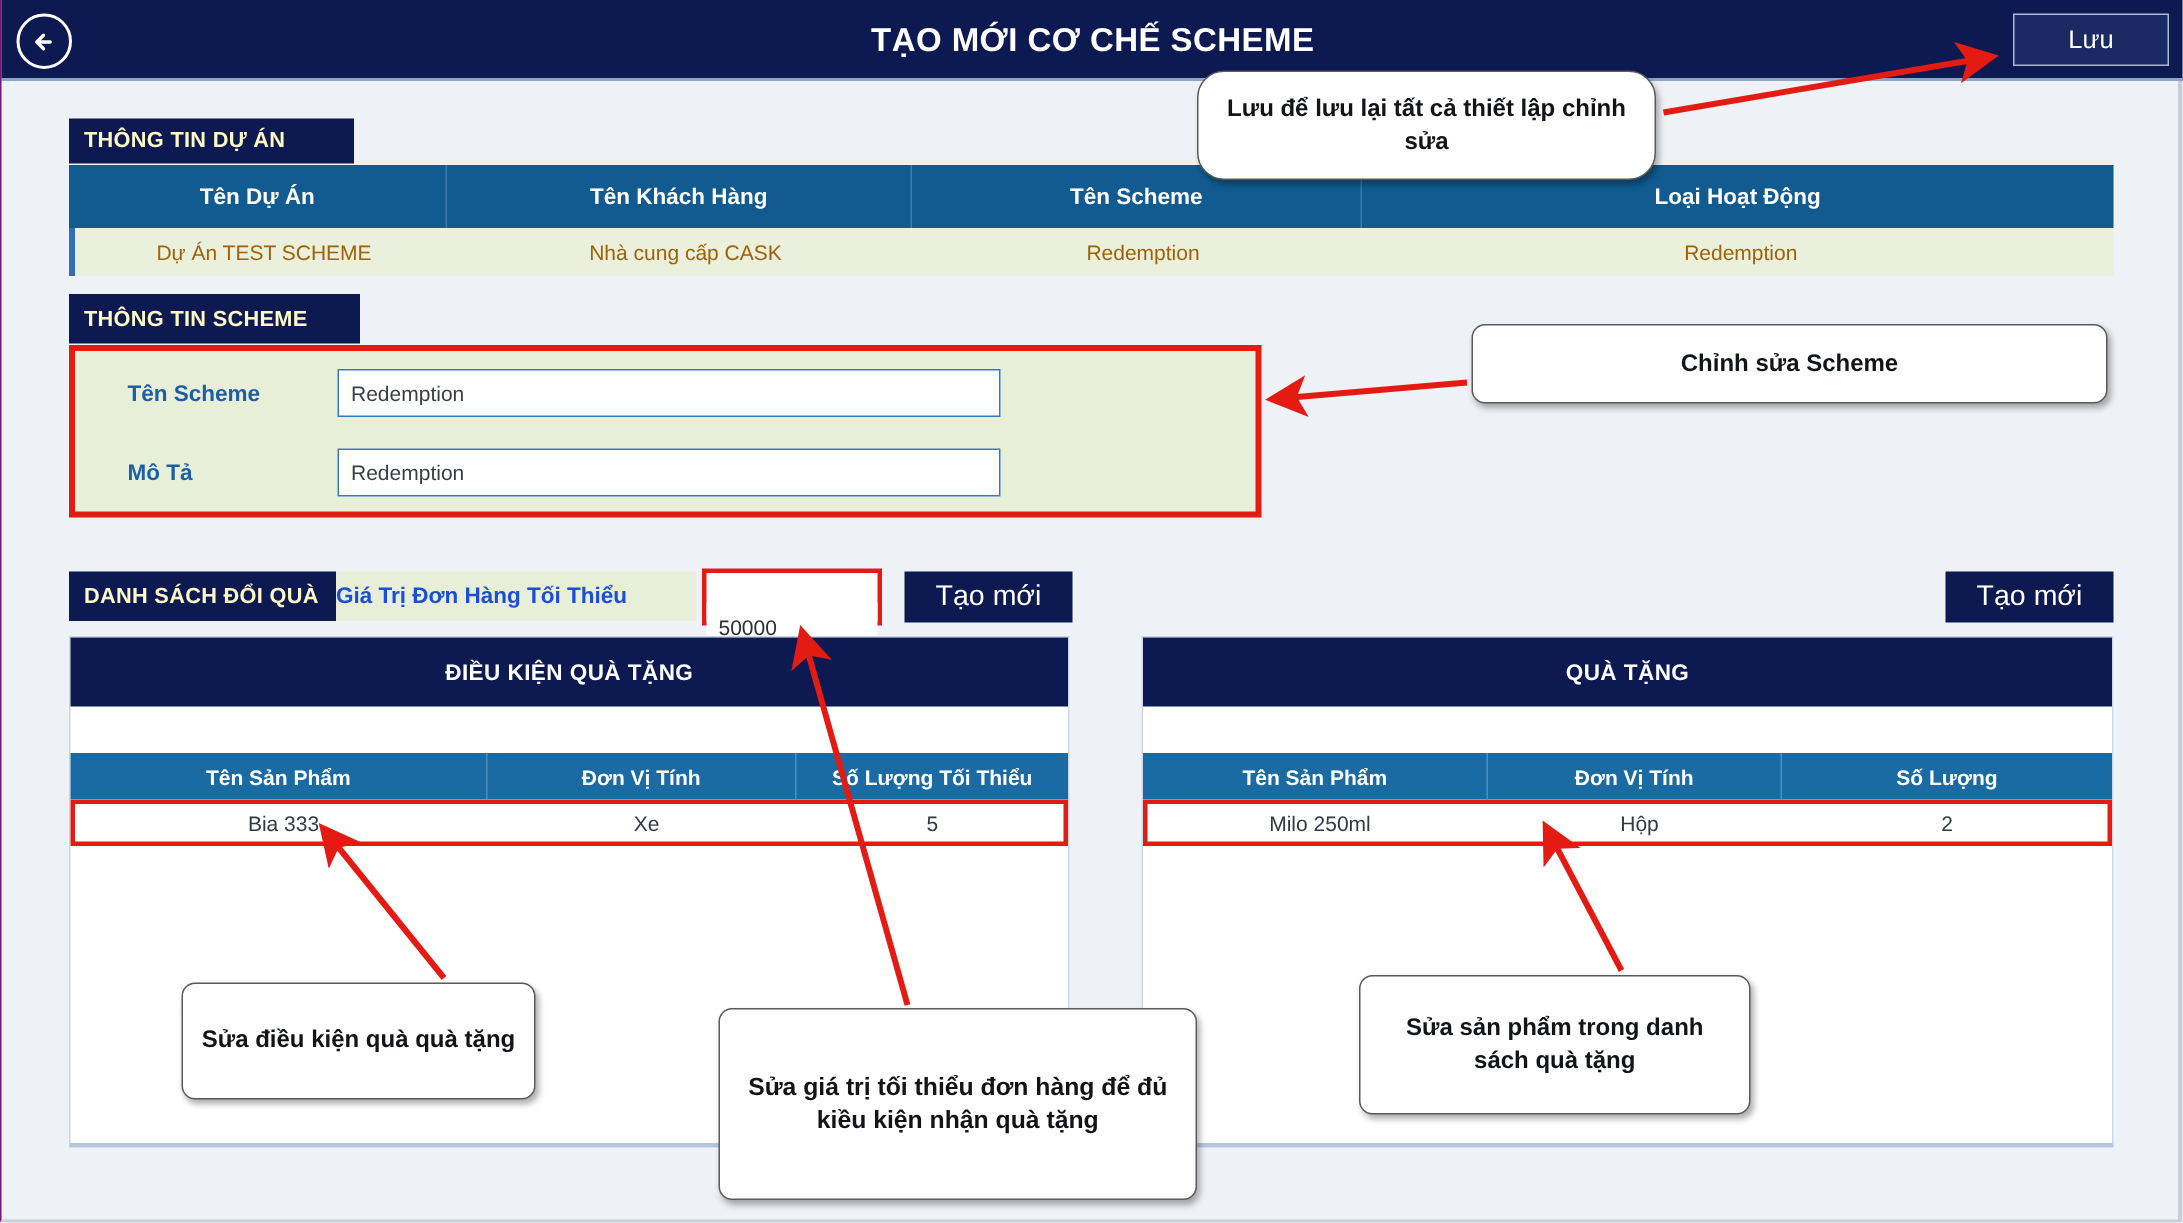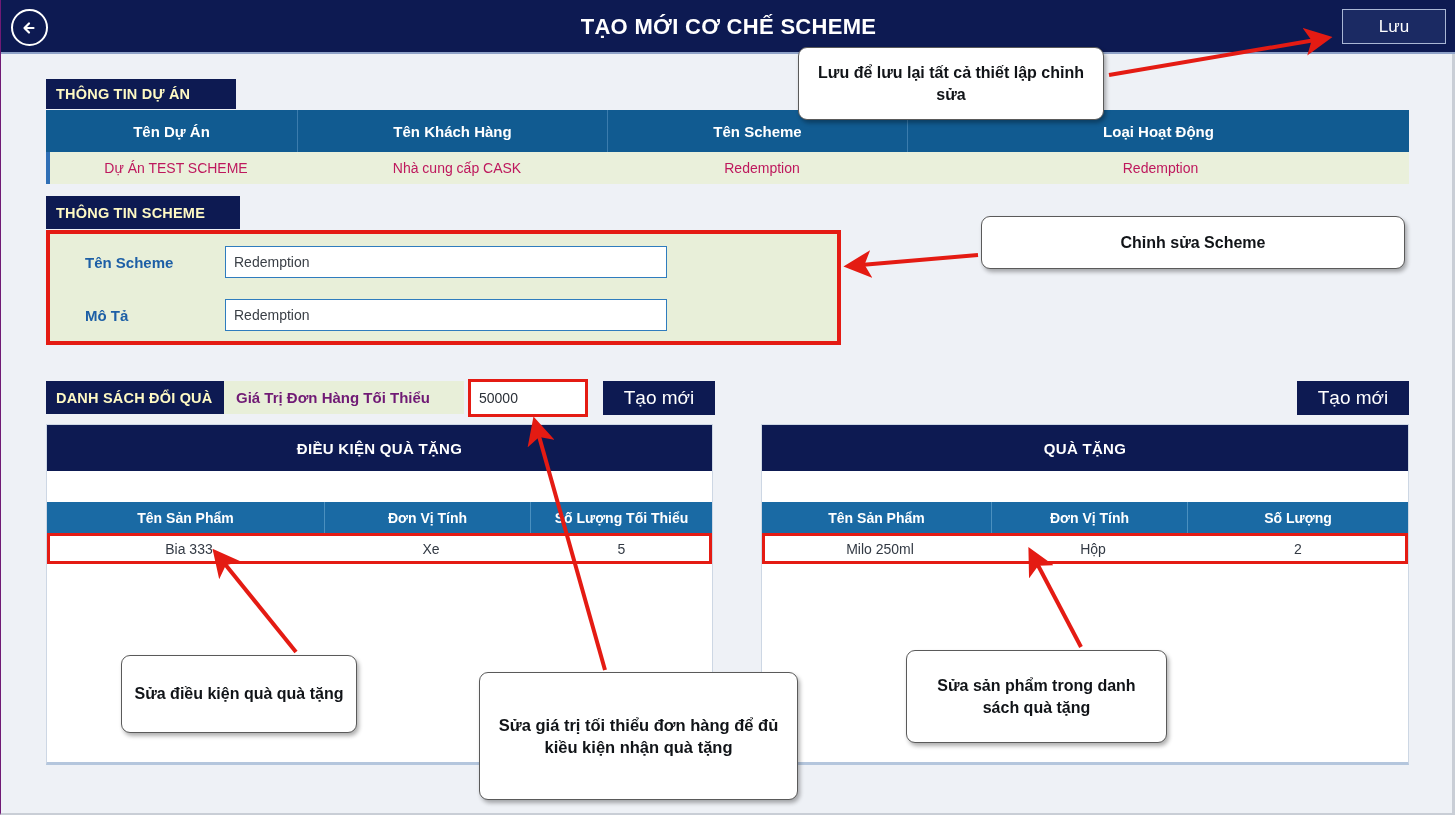--- a/index.html
+++ b/index.html
@@ -81,21 +81,21 @@
   }
   .pi-head > div:last-child { border-right: none; }
   .pi-row {
     position: absolute; left: 45px; top: 152px;
     width: 1363px; height: 32px;
     display: flex;
     background: #eaf0db;
     border-left: 4px solid #2f6fb5;
   }
   .pi-row > div {
-    color: #be185d; font-size: 14px;
+    color: #a16207; font-size: 14px;
     display: flex; align-items: center; justify-content: center;
   }
   .col-a { width: 252px; }
   .col-b { width: 310px; }
   .col-c { width: 300px; }
   .col-d { flex: 1; }
 
   
   .scheme-panel {
     position: absolute; left: 45px; top: 230px;
@@ -122,36 +122,37 @@
 
   
   .gl-tab {
     position: absolute; left: 45px; top: 381px;
     width: 178px; height: 33px;
   }
   .gl-minlabel {
     position: absolute; left: 223px; top: 381px;
     width: 240px; height: 33px;
     background: #e8efd9;
-    color: #701a75; font-size: 15px; font-weight: bold;
-    display: flex; align-items: center; padding-left: 12px;
+    color: #1d4ed8; font-size: 15px; font-weight: bold;
+    display: flex; align-items: center; padding-left: 0;
   }
   .gl-input-wrap {
     position: absolute; left: 467px; top: 379px;
     width: 120px; height: 38px;
     border: 3px solid #e41b13;
     background: #ffffff;
   }
   .gl-input {
     width: 100%; height: 100%;
     border: none; outline: none;
     background: #ffffff;
     color: #2b3038; font-size: 14px;
     font-family: "Liberation Sans", sans-serif;
     padding: 0 8px;
+    margin-top: 20px;
   }
   .new-btn {
     position: absolute; height: 34px;
     background: #0d1a52;
     color: #ffffff; font-size: 19px;
     display: flex; align-items: center; justify-content: center;
     padding: 0 12px;
     cursor: pointer;
   }
   .new-btn-left { left: 602px; top: 381px; width: 112px; }
@@ -207,21 +208,21 @@
     box-shadow: 2px 3px 4px rgba(0,0,0,0.32);
     color: #111418;
     font-size: 16px;
     font-weight: bold;
     line-height: 1.35;
     display: flex; align-items: center; justify-content: center;
     text-align: center;
     padding: 6px 10px;
     z-index: 40;
   }
-  .co-save    { left: 797px;  top: 47px;  width: 306px; height: 73px; }
+  .co-save    { left: 797px;  top: 47px;  width: 306px; height: 73px; border-radius: 18px; }
   .co-scheme  { left: 980px;  top: 216px; width: 424px; height: 53px; }
   .co-cond    { left: 120px;  top: 655px; width: 236px; height: 78px; }
   .co-minval  { left: 478px;  top: 672px; width: 319px; height: 128px; font-size: 16.5px; }
   .co-gift    { left: 905px;  top: 650px; width: 261px; height: 93px; }
 
   
   #arrows {
     position: absolute; left: 0; top: 0;
     width: 1455px; height: 815px;
     pointer-events: none;

